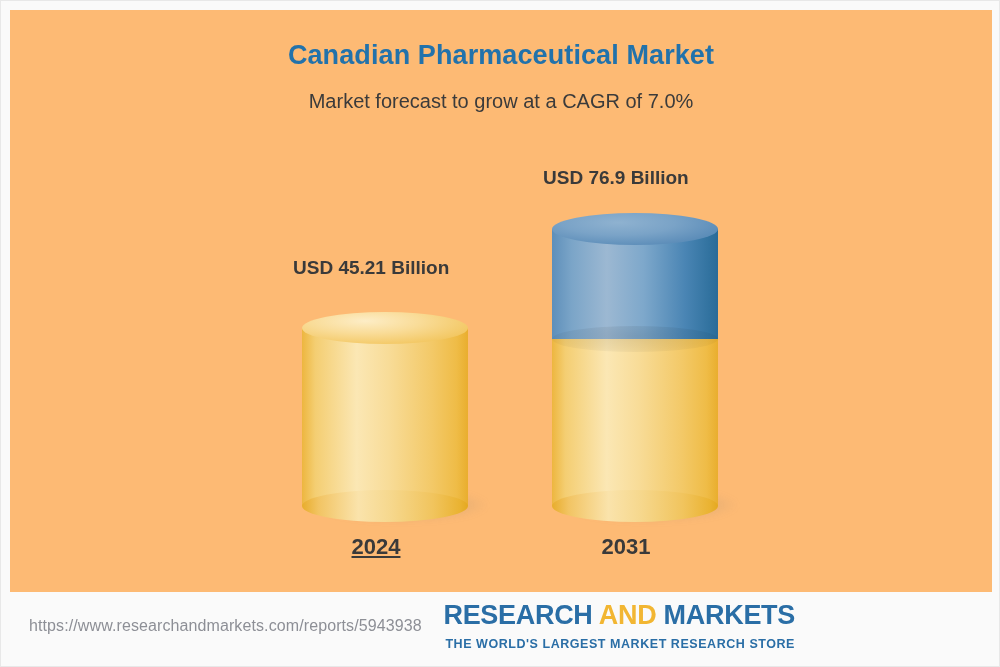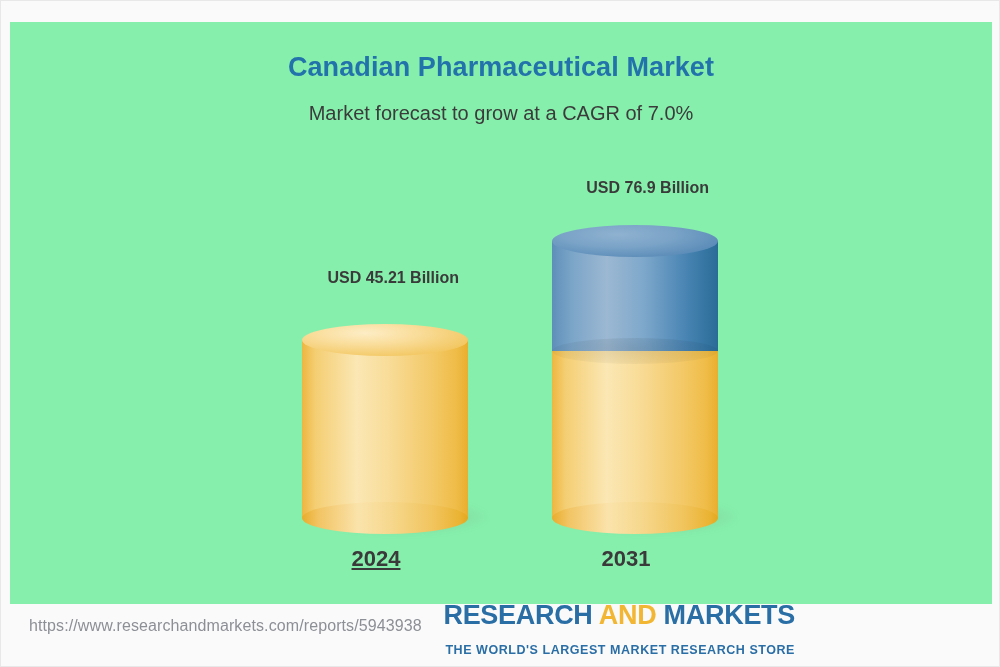--- a/index.html
+++ b/index.html
@@ -21,24 +21,24 @@
     background: #fafafa;
     box-sizing: border-box;
     border: 1px solid #e8e8e8;
     overflow: hidden;
   }
 
   
   .card {
     position: absolute;
     left: 9px;
-    top: 21px;
+    top: 9px;
     width: 982px;
     height: 582px;
-    background: #86efac;
+    background: #fdba74;
   }
 
   
   .title {
     position: absolute;
     left: 0;
     top: 30px;
     width: 982px;
     text-align: center;
     font-size: 27px;
@@ -53,22 +53,22 @@
     width: 982px;
     text-align: center;
     font-size: 20px;
     font-weight: normal;
     color: #3b3b3b;
   }
 
   
   .value-label {
     position: absolute;
-    text-align: right;
-    font-size: 16px;
+    text-align: left;
+    font-size: 19px;
     font-weight: bold;
     color: #3a3a3a;
     white-space: nowrap;
   }
   #label-0 { left: 283px; top: 247px; width: 166px; }
   #label-1 { left: 533px; top: 157px; width: 166px; }
 
   
   .cat-label {
     position: absolute;
@@ -210,21 +210,21 @@
     letter-spacing: -0.3px;
     line-height: 1.05;
     white-space: nowrap;
   }
   .logo-and { color: #f2b632; }
   .logo-tag {
     font-size: 12.5px;
     font-weight: bold;
     color: #2a6ea6;
     letter-spacing: 0.55px;
-    margin-top: 14px;
+    margin-top: 8px;
     white-space: nowrap;
   }
 </style>
 </head>
 <body>
 
 <div id="infographic">
 
   <div class="card">
 

